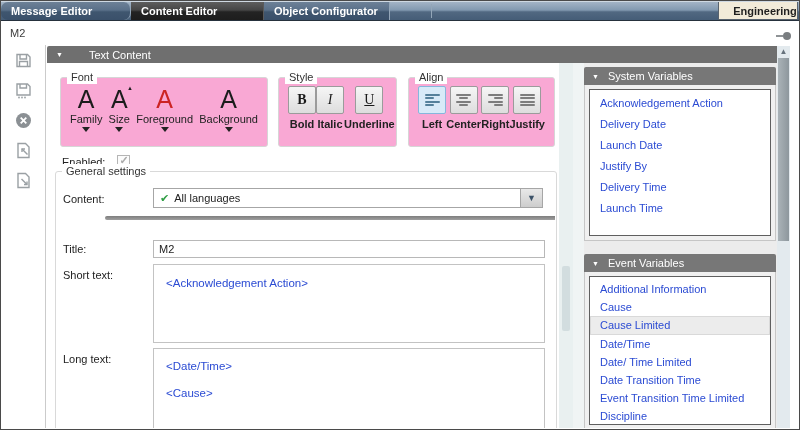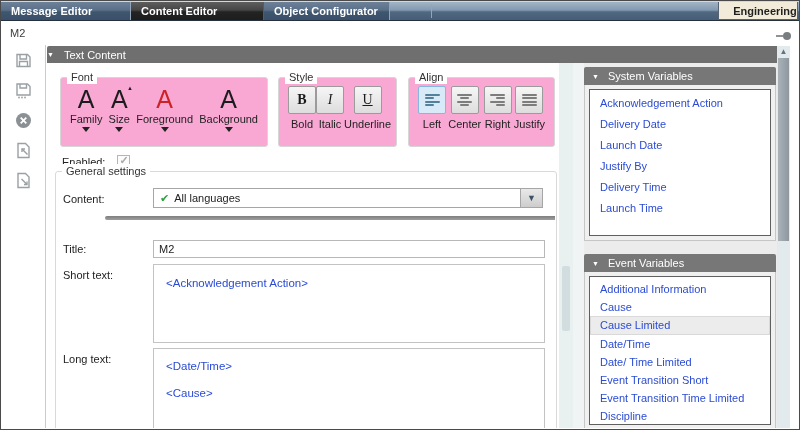--- a/index.html
+++ b/index.html
@@ -15,21 +15,21 @@
     background:linear-gradient(#a3b4c6, #8299b0 45%, #516881 55%, #455d77);
     border-top:1px solid #cfd9e2; border-bottom:1px solid #26313d;
     display:flex; align-items:stretch;
   }
   .tab {
     display:flex; align-items:center; padding-left:10px;
     color:#fff; font-size:11px; font-weight:bold;
     background:linear-gradient(#6d8197, #5a7089 45%, #3f566f 55%, #3a506a);
     border-right:1px solid #93a6b8; cursor:default;
   }
-  .tab.t0 { width:130px; }
+  .tab.t0 { width:130px;border-radius:7px; }
   .tab.t1 { width:133px; }
   .tab.t2 { width:126px; }
   .tab.selected { background:linear-gradient(#5e5e5e, #454545 45%, #232323 55%, #1d1d1d); border-right:1px solid #5a5a5a; }
   .tab-extra-sep { position:absolute; left:430px; top:2px; bottom:2px; width:1px; background:#93a6b8; }
   .tab.engineering {
     margin-left:auto; width:80px; justify-content:center; padding-left:14px;
     background:#f2ebd9; color:#1f1f1f;
     border:1px solid #57626e; border-top:none; border-right:1px solid #57626e;
     margin-right:1px;
   }
@@ -43,22 +43,22 @@
     position:absolute; left:0; top:44px; bottom:1px; width:45px; background:#fff;
     border-right:1px solid #cbcbcb; display:flex; flex-direction:column;
     align-items:center; padding-top:6px; gap:8px;
   }
   .side-btn { width:22px; height:22px; display:flex; align-items:center; justify-content:center; cursor:pointer; }
   .side-btn svg { width:19px; height:19px; }
   
   .main { position:absolute; left:46px; top:45px; width:732px; bottom:1px; overflow:hidden; }
   .section-header {
     position:absolute; top:0; left:0; right:0; height:17px; background:#6f6f6f;
-    color:#fff; font-size:11px; display:flex; align-items:center; gap:10px;
-    border-radius:2px 2px 0 0;
+    color:#fff; font-size:11px; display:flex; align-items:center; gap:26px;
+    padding-left:9px; border-radius:2px 2px 0 0;
   }
   .collapse-icon { font-size:7px; line-height:1; color:#fff; }
   .section-body { position:absolute; top:17px; left:0; right:0; bottom:0; display:flex; }
   .form-col { width:512px; position:relative; background:#fff; }
   .form-scrollstrip { width:14px; background:#e9f0f0; position:relative; }
   .form-scrollstrip .thumb { position:absolute; top:203px; left:3px; width:8px; height:65px; background:#d2dddf; border-radius:2px; }
   .gap-col { width:11px; background:#f0f4f4; }
   .right-col { flex:1; background:#ececec; position:relative; }
   
   .groupbox { position:absolute; border:1px solid #d6d6d6; border-radius:3px; background:#f9a8d4; }
@@ -79,21 +79,21 @@
   .tbtn-col { display:flex; flex-direction:column; align-items:center; cursor:pointer; }
   .sq-btn {
     width:28px; height:28px; border:1px solid #9b9b9b; border-radius:2px;
     background:linear-gradient(#f6f6f6,#dddddd); display:flex; align-items:center; justify-content:center;
   }
   .sq-btn.selected { background:#d8eaf8; border-color:#86b7dc; }
   .style-glyph { font-family:"Liberation Serif", serif; font-size:14px; color:#1a1a1a; }
   .style-glyph.bold { font-weight:bold; }
   .style-glyph.italic { font-style:italic; }
   .style-glyph.underline { text-decoration:underline; }
-  .tbtn-label { font-size:11px; color:#222; margin-top:4px; }
+  .tbtn-label { font-size:11px; color:#222; margin-top:4px;font-weight:bold; }
   .align-icon { width:15px; height:12px; display:flex; flex-direction:column; justify-content:space-between; }
   .align-icon i { display:block; height:2px; background:#7d7d7d; border-radius:1px; width:100%; }
   .al-left i:nth-child(even) { width:60%; align-self:flex-start; }
   .al-center i:nth-child(even) { width:60%; align-self:center; }
   .al-right i:nth-child(even) { width:60%; align-self:flex-end; }
   .sq-btn.selected .align-icon i { background:#55809b; }
   
   .enabled-row { position:absolute; left:15px; top:92px; display:flex; align-items:center; gap:12px; }
   .field-label { font-size:11px; color:#222; }
   .checkbox { width:13px; height:13px; border:1px solid #b5b5b5; background:#fcfcfc; position:relative; cursor:pointer; }
@@ -390,21 +390,21 @@
           <span class="collapse-icon">▼</span>
           <span>Event Variables</span>
         </div>
         <div class="var-panel-body evt-body">
           <div class="var-list evt-list">
               <div class="var-item">Additional Information</div>
               <div class="var-item">Cause</div>
               <div class="var-item highlighted">Cause Limited</div>
               <div class="var-item">Date/Time</div>
               <div class="var-item">Date/ Time Limited</div>
-              <div class="var-item">Event Transition Short</div>
+              <div class="var-item">Date Transition Time</div>
               <div class="var-item">Event Transition Time Limited</div>
               <div class="var-item">Discipline</div>
             </div>
         </div>
       </div>
     </div>
   </div>
 
   <div class="vscroll">
     <span class="up-arrow">▲</span>

